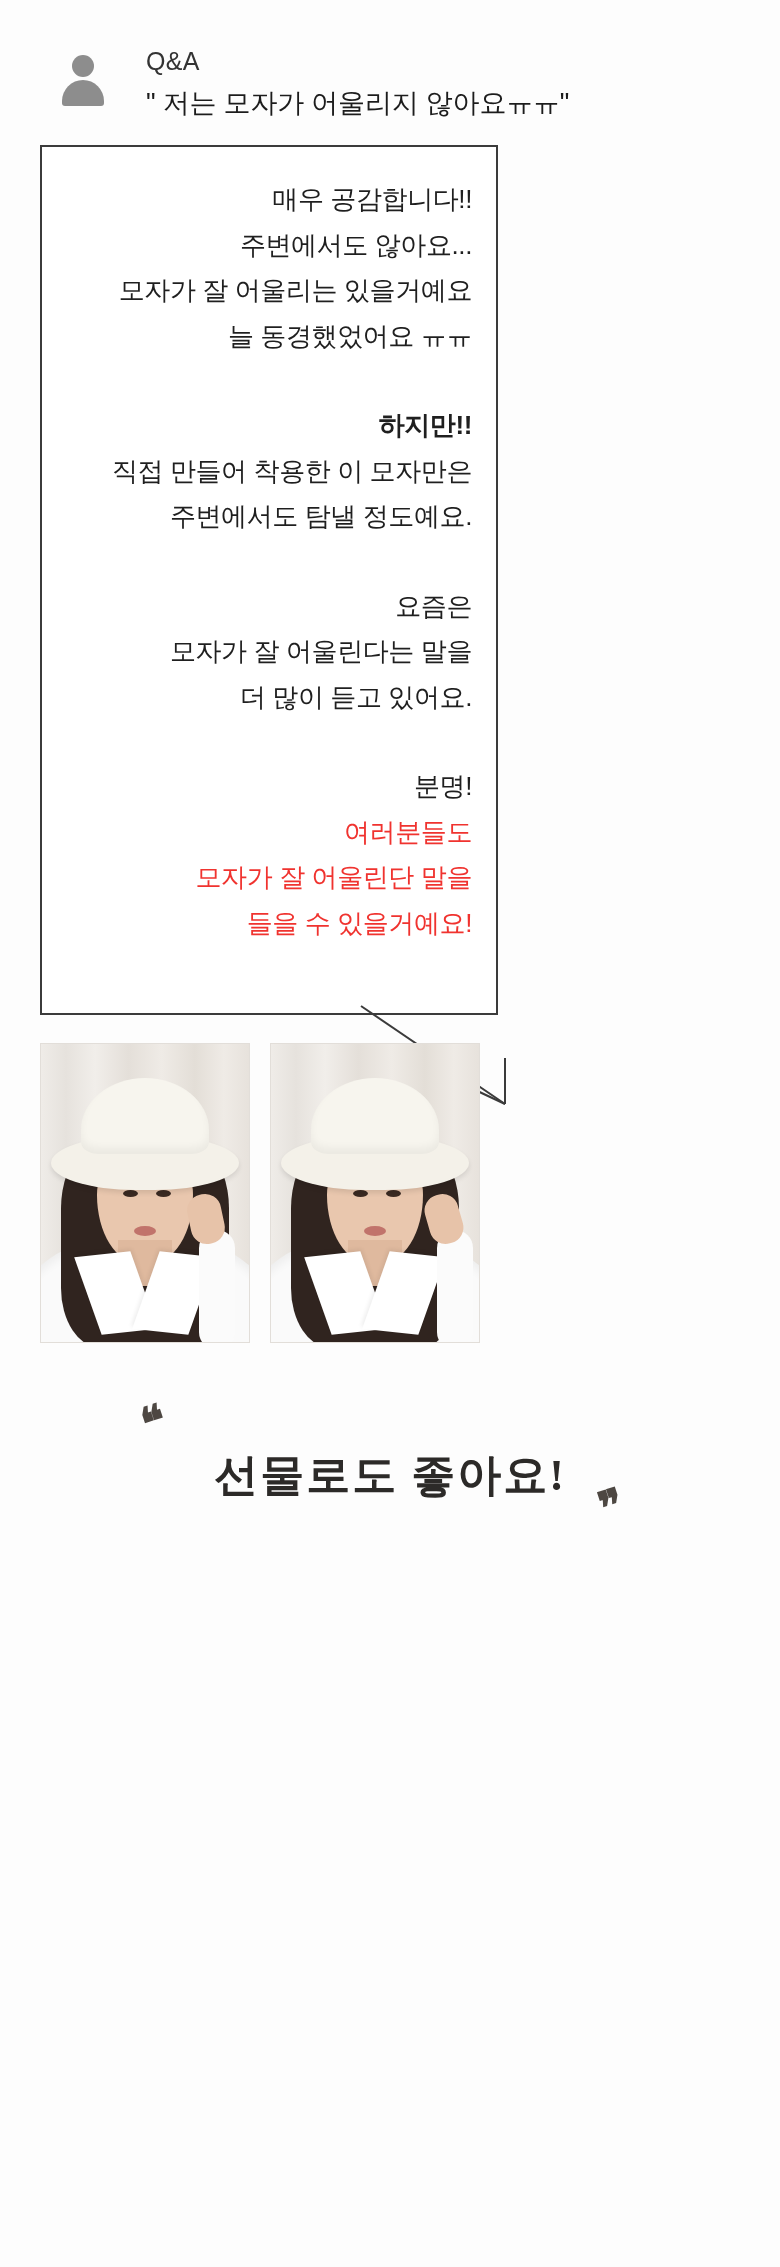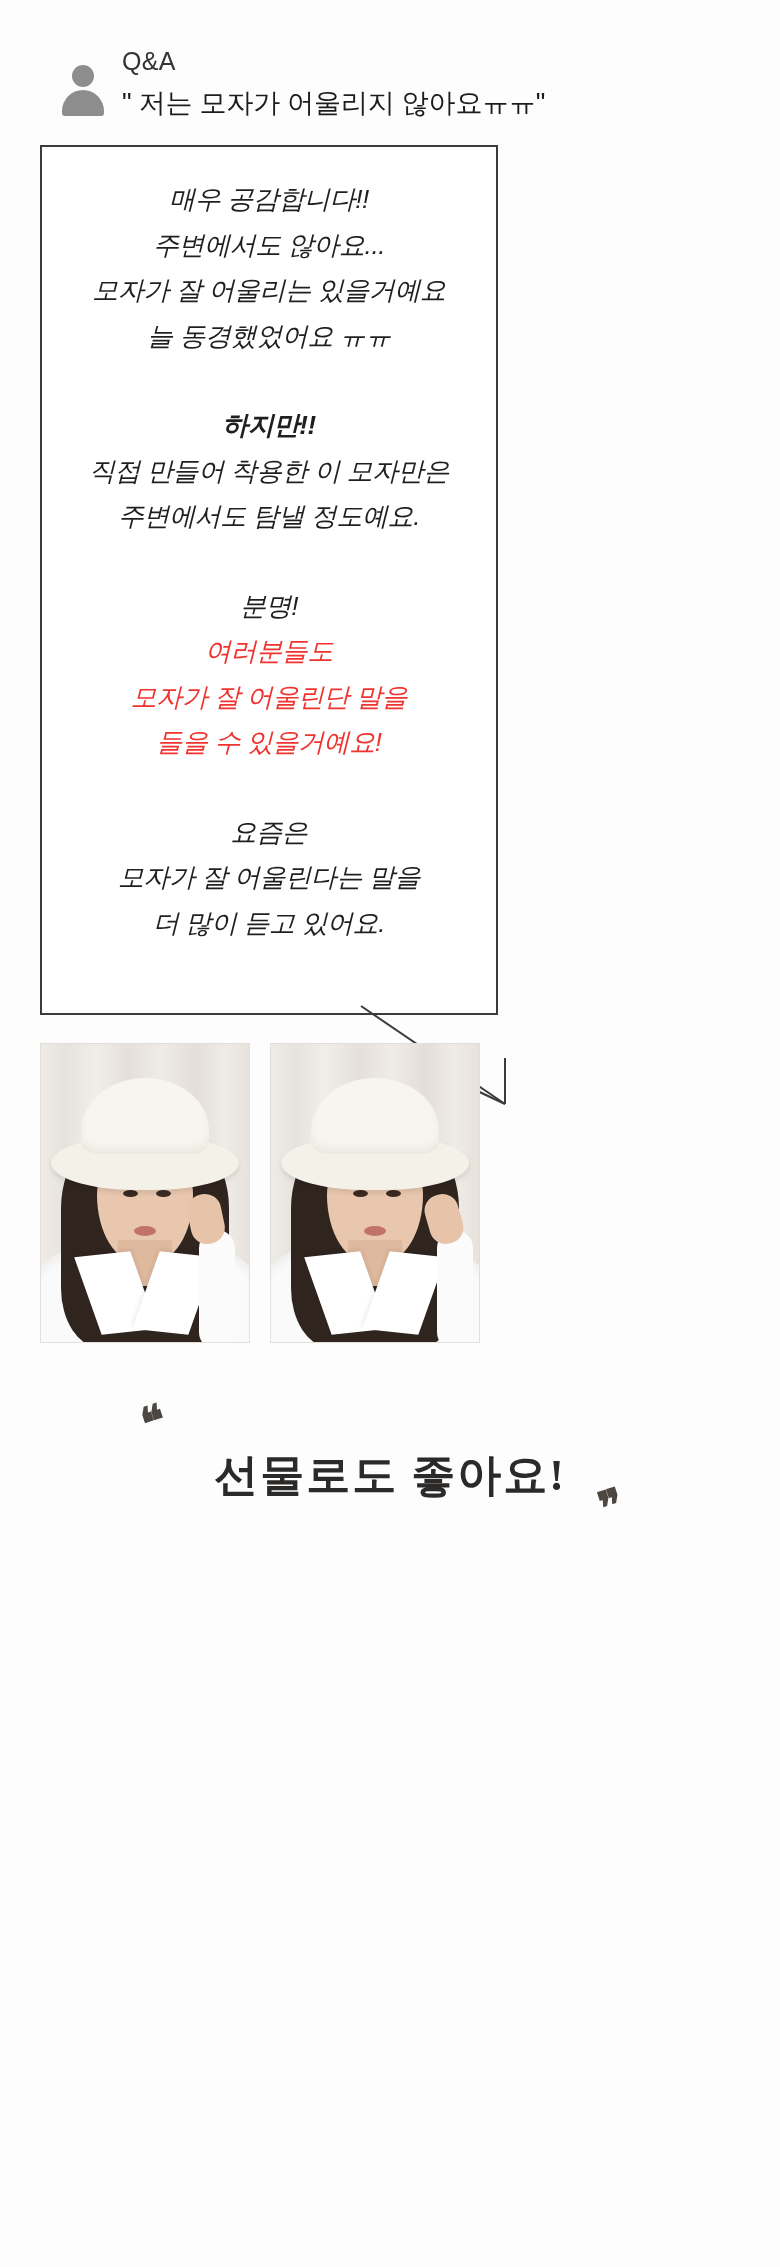--- a/index.html
+++ b/index.html
@@ -22,21 +22,22 @@
     position: relative;
     background: #fdfdfd;
   }
 
   
   .qa-header {
     position: absolute;
     left: 60px;
     top: 45px;
     display: flex;
-    align-items: flex-end;
+    align-items: flex-start;
+    gap: 24px;
   }
   .avatar-icon {
     width: 46px;
     height: 60px;
     position: relative;
     flex: 0 0 auto;
     margin-top: 8px;
   }
   .avatar-icon .head {
     position: absolute;
@@ -79,22 +80,21 @@
     left: 40px;
     top: 145px;
     width: 458px;
     height: 870px;
     border: 2px solid #3b3b3b;
     background: #ffffff;
     box-sizing: border-box;
   }
   .bubble-inner {
     padding: 30px 24px 0 24px;
-    text-align: center;
-    font-style: italic;
+    text-align: right;
   }
   .para {
     margin: 0 0 0 0;
   }
   .para + .para {
     margin-top: 44px;
   }
   .line {
     font-size: 26px;
     line-height: 1.75;
@@ -331,30 +331,30 @@
         <div class="line">늘 동경했었어요 ㅠㅠ</div>
       </div>
 
       <div class="para">
         <div class="line bold">하지만!!</div>
         <div class="line">직접 만들어 착용한 이 모자만은</div>
         <div class="line">주변에서도 탐낼 정도예요.</div>
       </div>
 
       <div class="para">
+        <div class="line">요즘은</div>
+        <div class="line">모자가 잘 어울린다는 말을</div>
+        <div class="line">더 많이 듣고 있어요.</div>
+      </div>
+
+      <div class="para">
         <div class="line">분명!</div>
         <div class="line accent">여러분들도</div>
         <div class="line accent">모자가 잘 어울린단 말을</div>
         <div class="line accent">들을 수 있을거예요!</div>
-      </div>
-
-      <div class="para">
-        <div class="line">요즘은</div>
-        <div class="line">모자가 잘 어울린다는 말을</div>
-        <div class="line">더 많이 듣고 있어요.</div>
       </div>
 
     </div>
   </div>
 
   <svg class="tail" viewBox="0 0 160 110">
     <path d="M6 6 L150 104" stroke="#3b3b3b" stroke-width="2" fill="none"></path>
     <path d="M150 104 L150 58" stroke="#3b3b3b" stroke-width="2" fill="none"></path>
     <path d="M150 104 L116 88" stroke="#3b3b3b" stroke-width="2" fill="none"></path>
   </svg>

